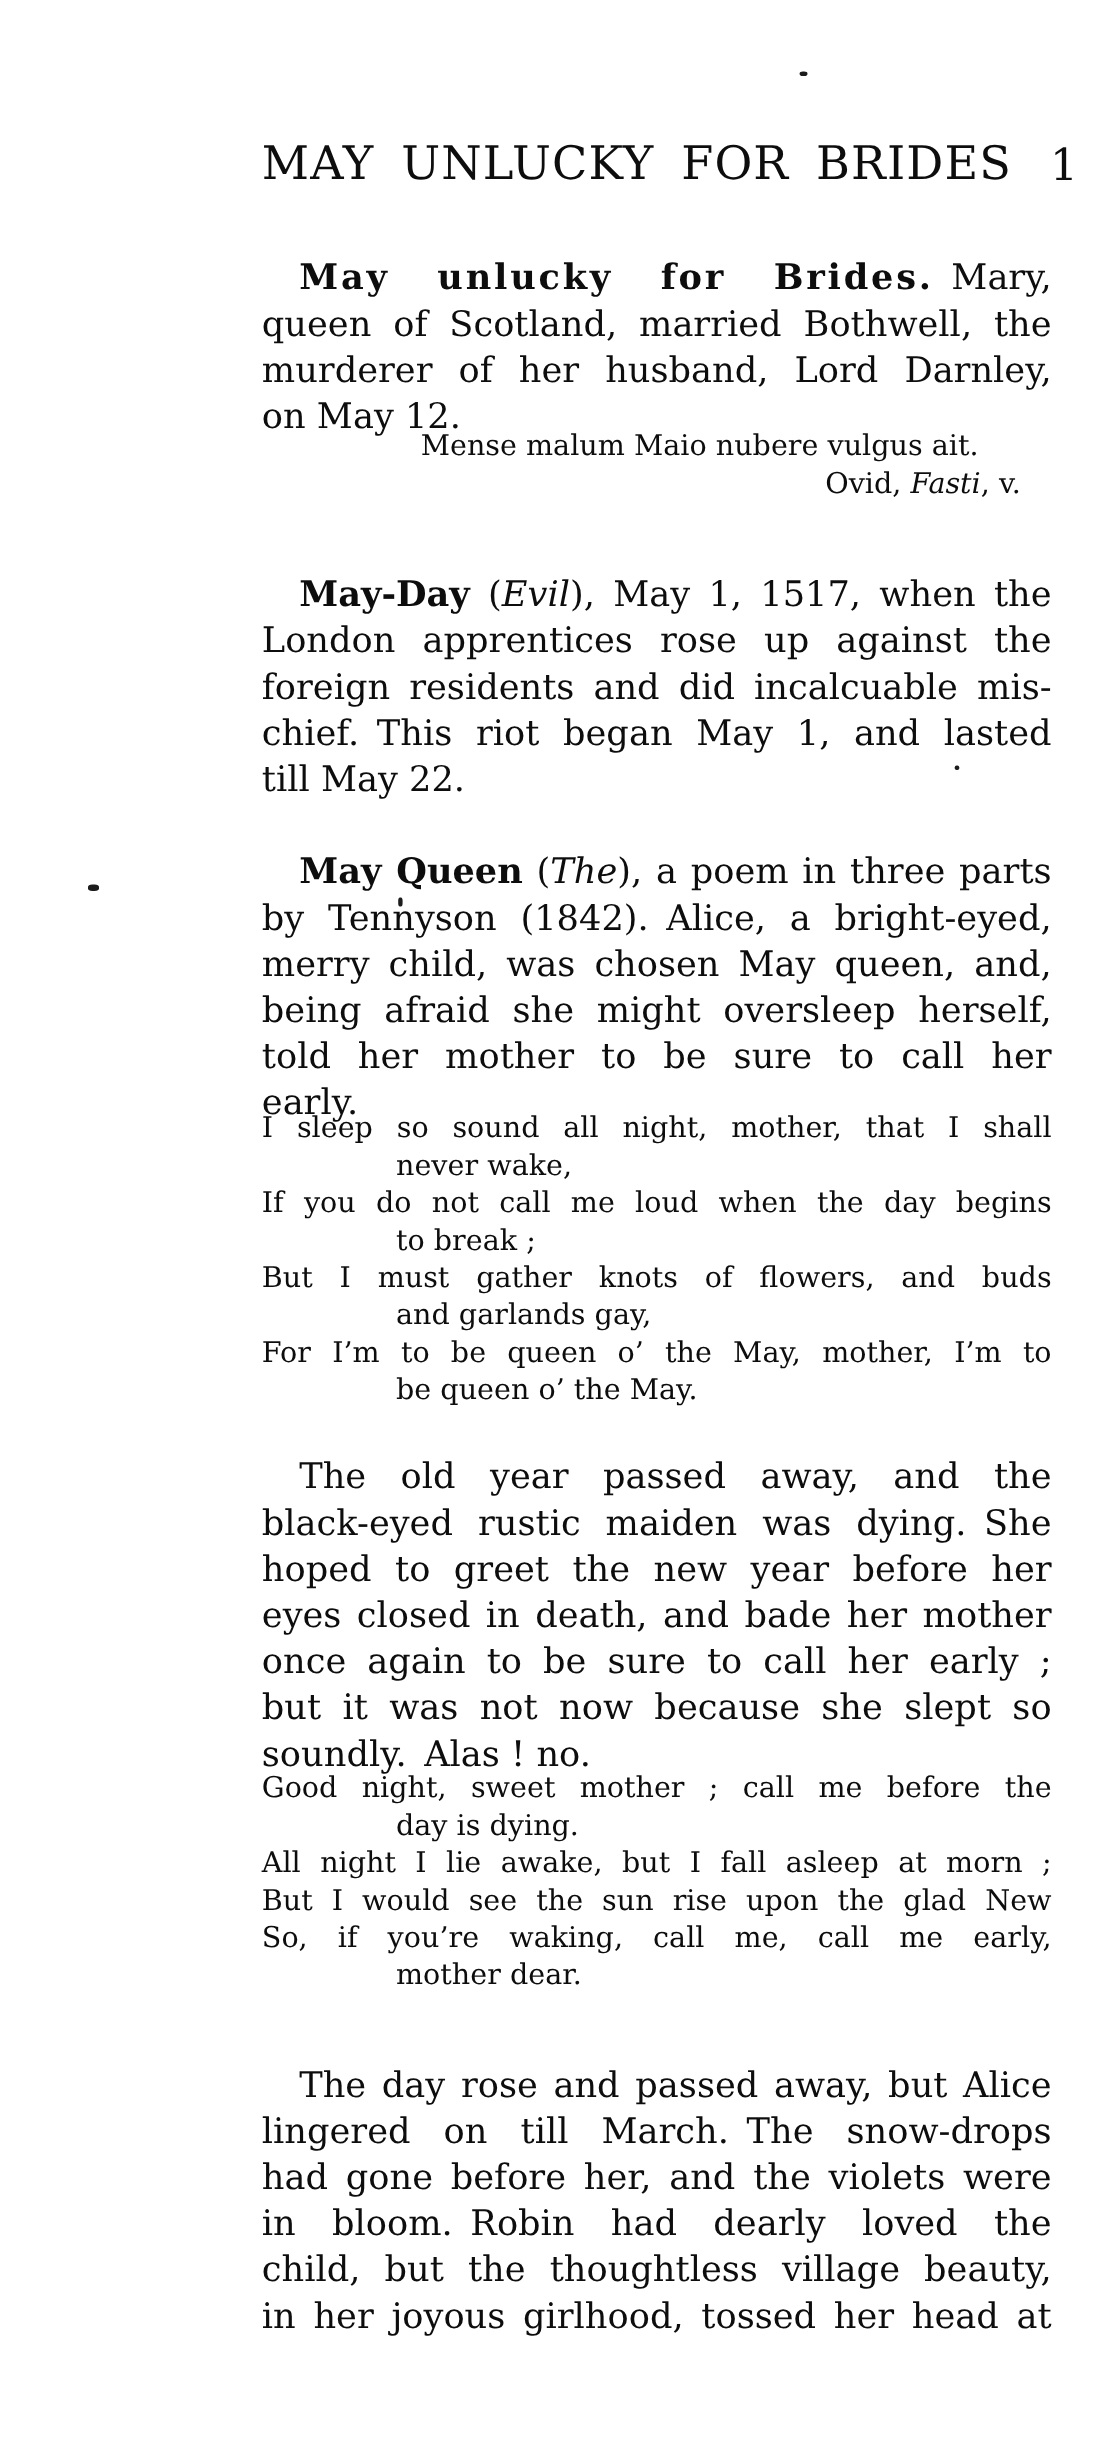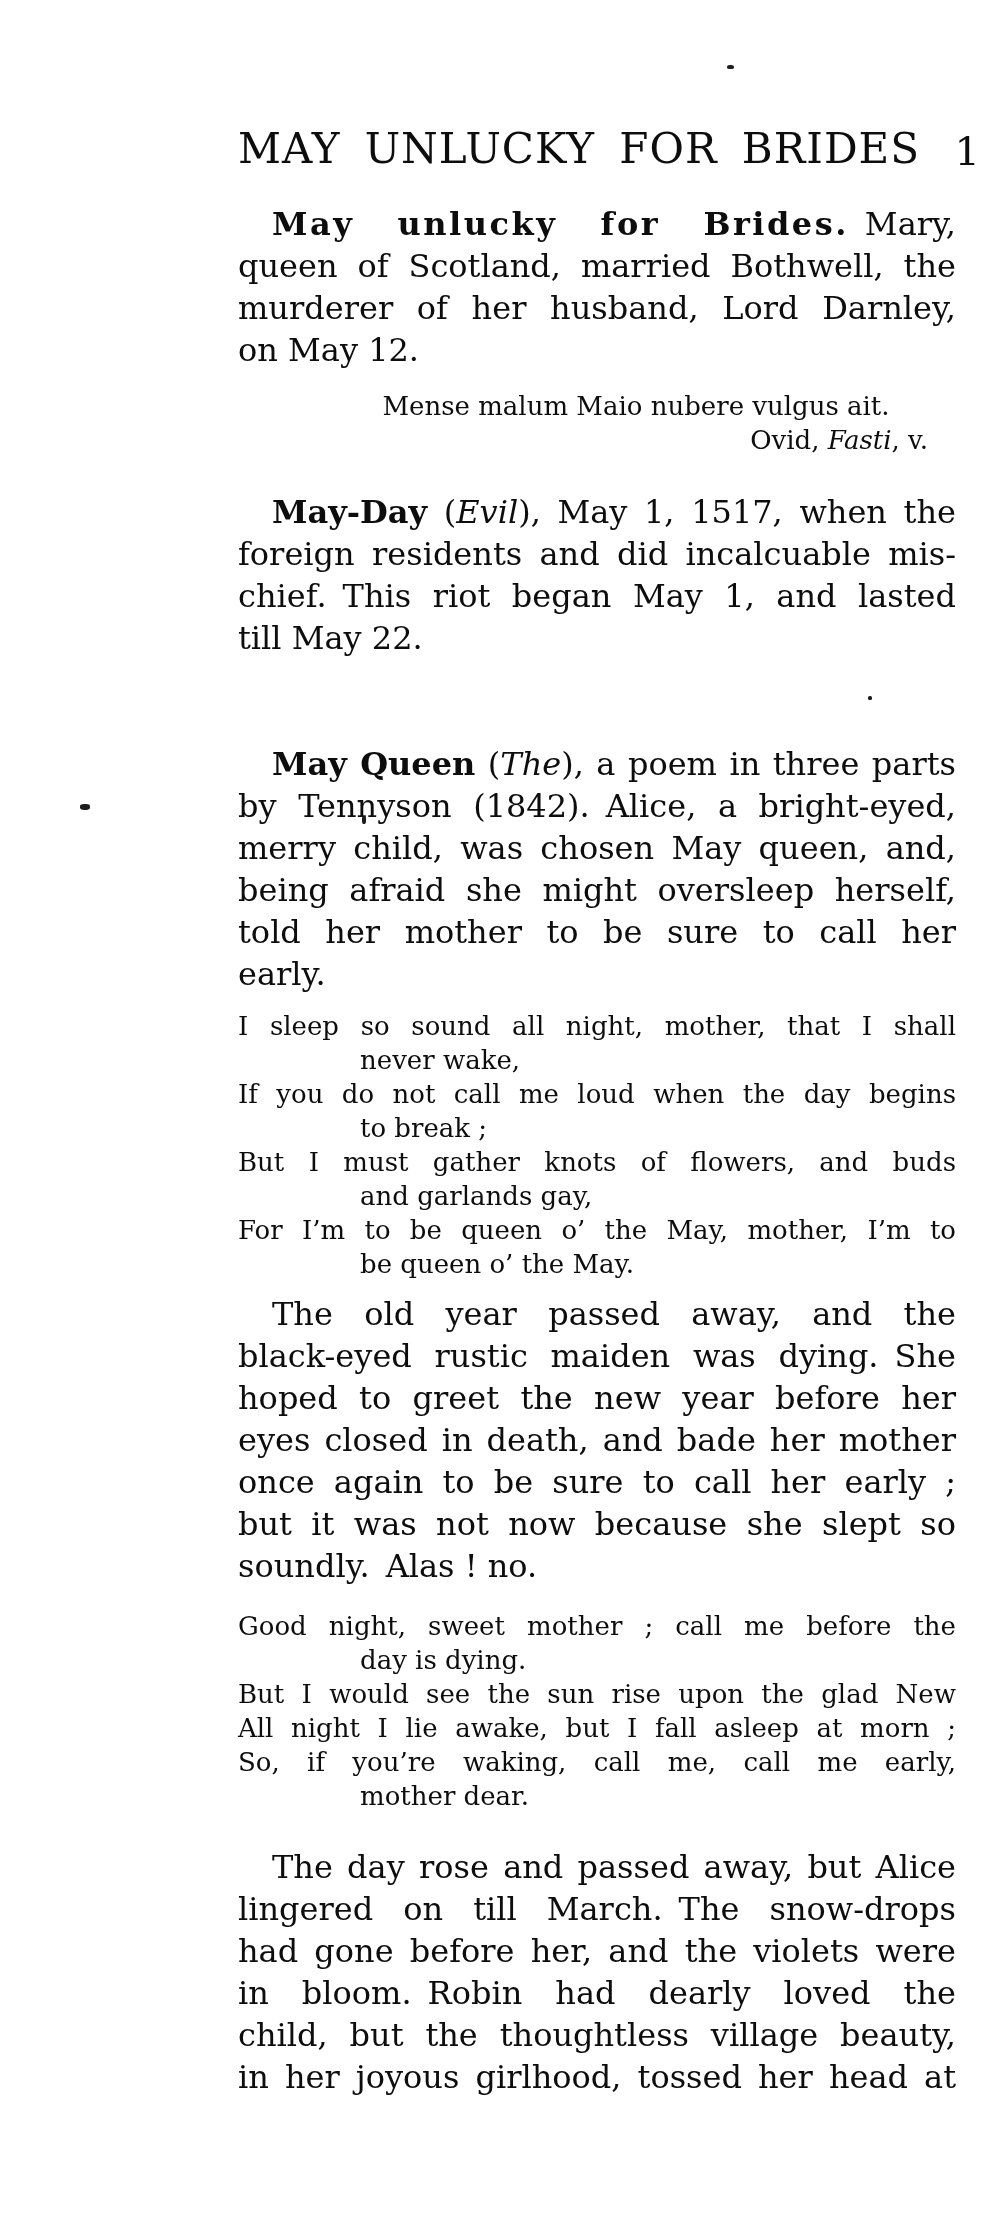--- a/index.html
+++ b/index.html
@@ -20,21 +20,21 @@
   }
   .page-number {
     position: absolute; top: 126px; right: 20px;
     font-size: 40px; line-height: 50px;
   }
   .block { position: absolute; left: 238px; width: 718px; }
   .body-text { font-size: 32px; line-height: 42px; }
   .small-text { font-size: 26px; line-height: 34px; }
   .line { text-align: left; white-space: normal; }
   .line.j { text-align: justify; text-align-last: justify; }
-  .line.ind { padding-left: 34px; }
+  .line.ind { padding-left: 34px; margin-top: 28px; }
   .line.cont { padding-left: 122px; }
   .line.q1 { padding-left: 78px; text-align: center; }
   .line.r { text-align: right; padding-right: 28px; }
   .b { font-weight: bold; }
   .i { font-style: italic; }
   .ls { letter-spacing: 2.5px; word-spacing: 5px; }
   .speck { position: absolute; background: #1c1c1c; border-radius: 40%; }
 </style>
 </head>
 <body>
@@ -52,20 +52,21 @@
       <div class="line"><span>on May 12.</span></div>
     </div>
 
   <div class="block small-text" style="top:389px">
       <div class="line q1"><span>Mense malum Maio nubere vulgus ait.</span></div>
       <div class="line r"><span>Ovid, </span><span class="i">Fasti</span><span>, v.</span></div>
     </div>
 
   <div class="block body-text" style="top:491px">
       <div class="line j ind"><span class="b">May-Day</span><span> (</span><span class="i">Evil</span><span>), May 1, 1517, when the</span></div>
+      <div class="line j"><span>London apprentices rose up against the</span></div>
       <div class="line j"><span>foreign residents and did incalcuable mis-</span></div>
       <div class="line j"><span>chief. This riot began May 1, and lasted</span></div>
       <div class="line"><span>till May 22.</span></div>
     </div>
 
   <div class="block body-text" style="top:743px">
       <div class="line j ind"><span class="b">May Queen</span><span> (</span><span class="i">The</span><span>), a poem in three parts</span></div>
       <div class="line j"><span>by Tennyson (1842). Alice, a bright-eyed,</span></div>
       <div class="line j"><span>merry child, was chosen May queen, and,</span></div>
       <div class="line j"><span>being afraid she might oversleep herself,</span></div>
@@ -90,22 +91,22 @@
       <div class="line j"><span>hoped to greet the new year before her</span></div>
       <div class="line j"><span>eyes closed in death, and bade her mother</span></div>
       <div class="line j"><span>once again to be sure to call her early ;</span></div>
       <div class="line j"><span>but it was not now because she slept so</span></div>
       <div class="line"><span>soundly. Alas ! no.</span></div>
     </div>
 
   <div class="block small-text" style="top:1609px">
       <div class="line j"><span>Good night, sweet mother ; call me before the</span></div>
       <div class="line cont"><span>day is dying.</span></div>
+      <div class="line j"><span>All night I lie awake, but I fall asleep at morn ;</span></div>
       <div class="line j"><span>But I would see the sun rise upon the glad New</span></div>
-      <div class="line j"><span>All night I lie awake, but I fall asleep at morn ;</span></div>
       <div class="line j"><span>So, if you’re waking, call me, call me early,</span></div>
       <div class="line cont"><span>mother dear.</span></div>
     </div>
 
   <div class="block body-text" style="top:1846px">
       <div class="line j ind"><span>The day rose and passed away, but Alice</span></div>
       <div class="line j"><span>lingered on till March. The snow-drops</span></div>
       <div class="line j"><span>had gone before her, and the violets were</span></div>
       <div class="line j"><span>in bloom. Robin had dearly loved the</span></div>
       <div class="line j"><span>child, but the thoughtless village beauty,</span></div>

